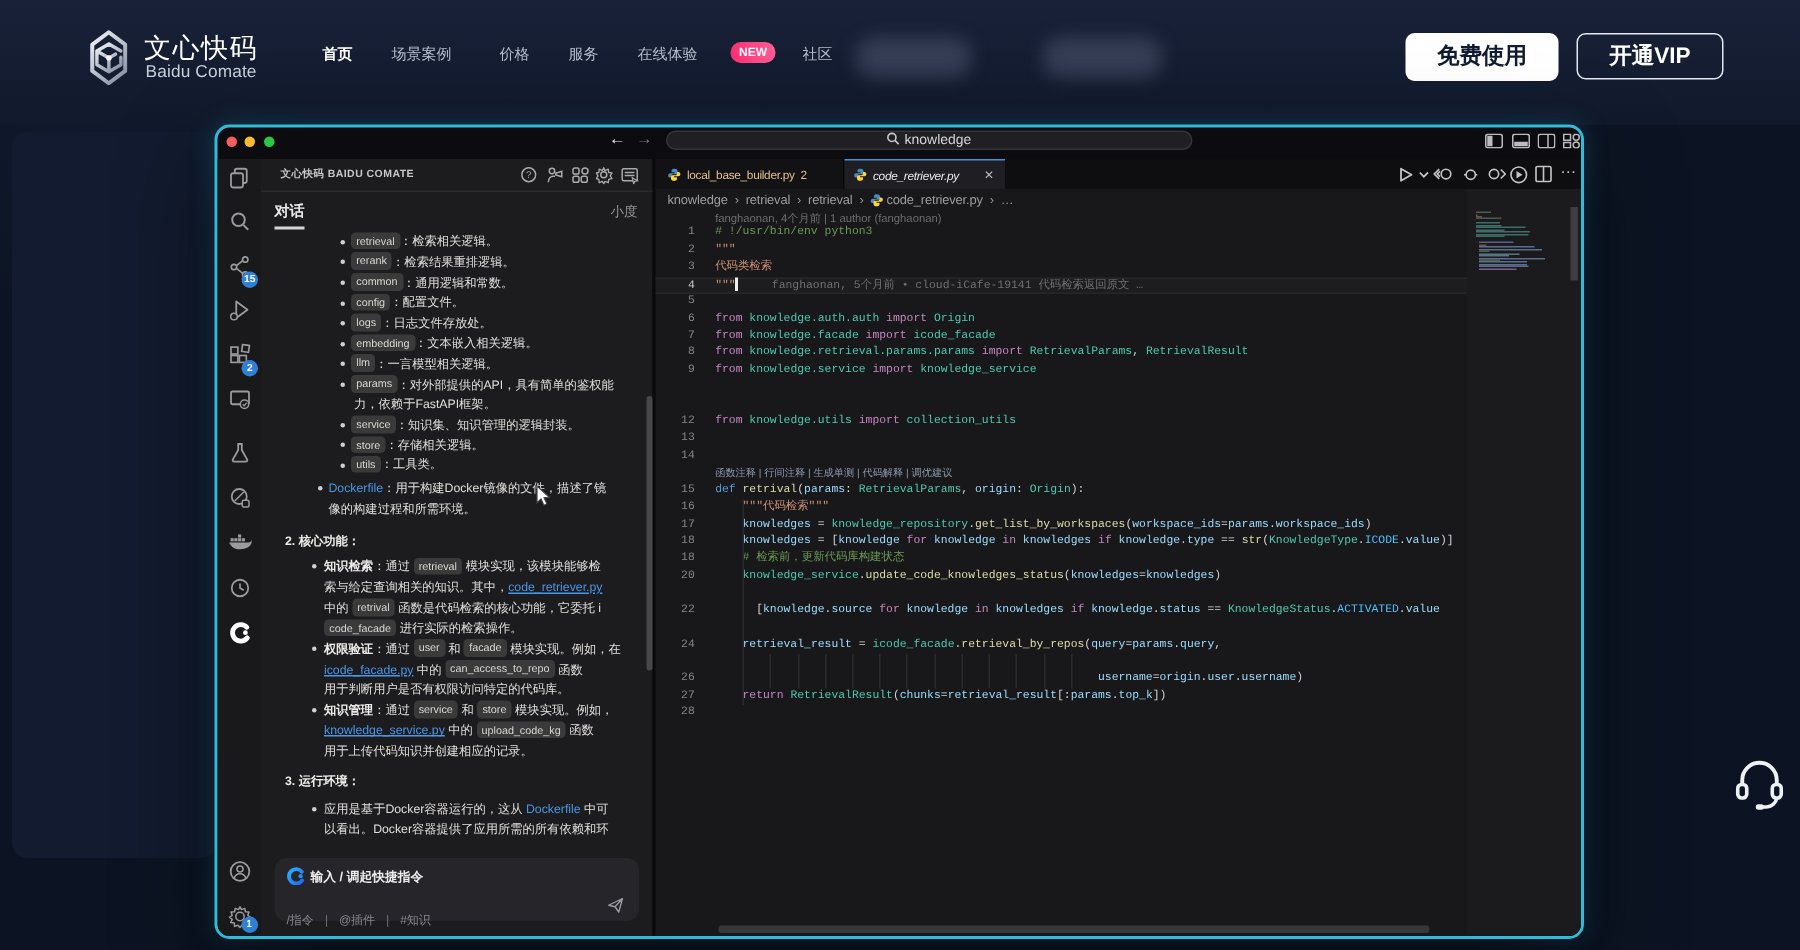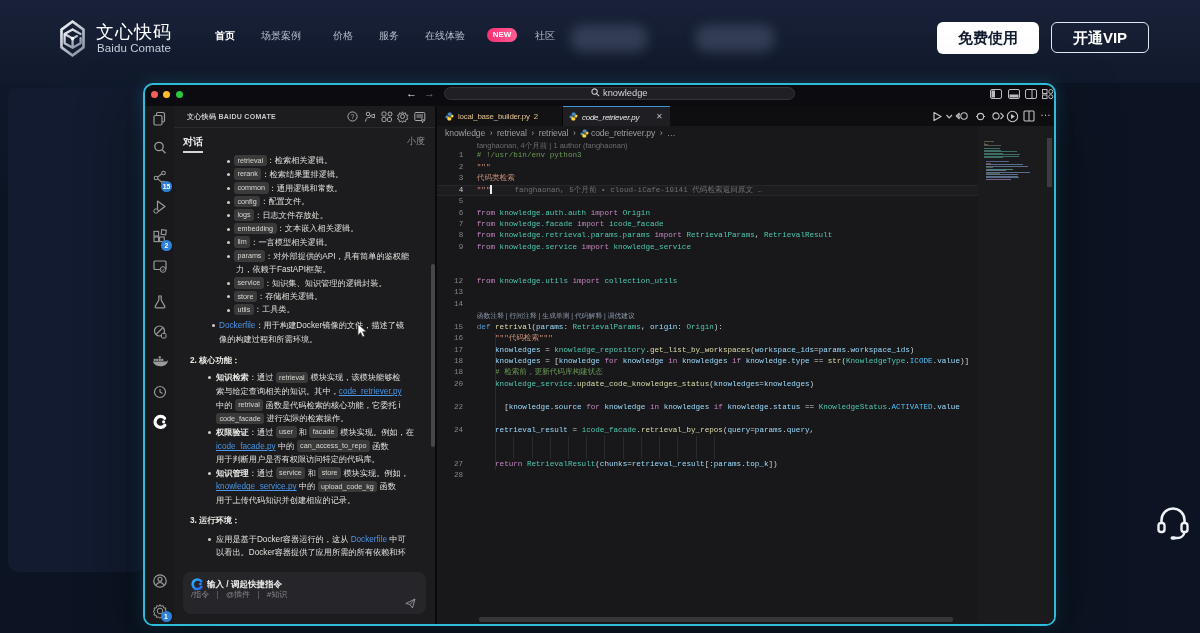--- a/index.html
+++ b/index.html
@@ -35,21 +35,21 @@
 .xd{position:absolute;left:262px;top:51px;font-size:9px;color:#96969a;line-height:10px}
 .cr{position:absolute;white-space:nowrap;font-size:8.2px;line-height:13.6px;color:#e0dedb;height:13.6px}
 .cr .cb{font-weight:700;color:#ecebe8}
 .chip{font-family:Liberation Sans, sans-serif;font-size:7.2px;background:#3a3a3b;border-radius:3px;padding:1px 3.5px 1.5px;color:#d8d8d2;position:relative;top:-0.5px}
 .lk,.lku{color:#4a96e8}
 .lku{text-decoration:underline}
 .bd{position:absolute;width:3px;height:3px;border-radius:50%;background:#cfcfcf}
 .sb-scroll{position:absolute;left:285.5px;top:179px;width:4px;height:183px;background:#47474b;border-radius:2px}
 .inbox{position:absolute;left:38px;top:487px;width:243px;height:42px;border-radius:8px;background:#26262a}
 .inbox .r1{position:absolute;left:24px;top:7px;font-size:8.5px;font-weight:700;color:#ececec;white-space:nowrap}
-.inbox .r2{position:absolute;left:8px;top:17px;font-size:8px;color:#85858a;white-space:nowrap}
+.inbox .r2{position:absolute;left:8px;top:36px;font-size:8px;color:#85858a;white-space:nowrap}
 .tab1{position:absolute;left:292px;top:21px;width:126px;height:20px;background:#121214;border-right:1px solid #060608}
 .tab1 .tx{position:absolute;left:21px;top:5.5px;font-size:7.9px;letter-spacing:-0.2px;color:#e2c08d;white-space:nowrap}
 .tab2{position:absolute;left:418px;top:21px;width:107px;height:20px;background:#1f1f23;border-top:1.5px solid #3f94d6}
 .tab2 .tx{position:absolute;left:19px;top:5.5px;font-size:7.9px;letter-spacing:-0.2px;font-style:italic;color:#e8e8ea;white-space:nowrap}
 .tab2 .x{position:absolute;left:93px;top:5px;font-size:8px;color:#bcbcc0}
 .bcrumb{position:absolute;left:300px;top:41px;width:540px;height:15px;font-size:8.6px;letter-spacing:-0.1px;color:#9d9da2;white-space:nowrap;line-height:15px}
 .codewrap{position:absolute;left:0;top:41px;width:833px;height:497px;overflow:hidden}
 .blame{position:absolute;left:331.8px;top:56px;font-size:7.5px;color:#6d6d73;white-space:nowrap;line-height:9px}
 .ln{position:absolute;left:292px;white-space:pre;font-family:"Liberation Mono",monospace;font-size:7.6px;line-height:11.42px;height:11.42px}
 .num{display:inline-block;width:26.2px;text-align:right;color:#858589}
@@ -345,20 +345,21 @@
 <div class="ln" style="top:202.4px"><span class="num">13</span><span class="lc"></span></div>
 <div class="ln" style="top:213.8px"><span class="num">14</span><span class="lc"></span></div>
 <div class="ln" style="top:236.7px"><span class="num">15</span><span class="lc"><span class="cbl">def </span><span class="cf">retrival</span><span class="cw">(</span><span class="cv">params</span><span class="cw">: </span><span class="ct">RetrievalParams</span><span class="cw">, </span><span class="cv">origin</span><span class="cw">: </span><span class="ct">Origin</span><span class="cw">):</span></span></div>
 <div class="ln" style="top:248.1px"><span class="num">16</span><span class="lc"><span class="cw">    </span><span class="cs">"""代码检索"""</span></span></div>
 <div class="ln" style="top:259.5px"><span class="num">17</span><span class="lc"><span class="cw">    </span><span class="cv">knowledges </span><span class="cw">= </span><span class="ct">knowledge_repository</span><span class="cw">.</span><span class="cf">get_list_by_workspaces</span><span class="cw">(</span><span class="cv">workspace_ids</span><span class="cw">=</span><span class="cv">params</span><span class="cw">.</span><span class="cv">workspace_ids</span><span class="cw">)</span></span></div>
 <div class="ln" style="top:271.0px"><span class="num">18</span><span class="lc"><span class="cw">    </span><span class="cv">knowledges </span><span class="cw">= [</span><span class="cv">knowledge </span><span class="ck">for </span><span class="cv">knowledge </span><span class="ck">in </span><span class="cv">knowledges </span><span class="ck">if </span><span class="cv">knowledge</span><span class="cw">.</span><span class="cv">type </span><span class="cw">== </span><span class="cf">str</span><span class="cw">(</span><span class="ct">KnowledgeType</span><span class="cw">.</span><span class="ci">ICODE</span><span class="cw">.</span><span class="cv">value</span><span class="cw">)]</span></span></div>
 <div class="ln" style="top:282.4px"><span class="num">18</span><span class="lc"><span class="cw">    </span><span class="cc"># 检索前，更新代码库构建状态</span></span></div>
 <div class="ln" style="top:293.8px"><span class="num">20</span><span class="lc"><span class="cw">    </span><span class="ct">knowledge_service</span><span class="cw">.</span><span class="cf">update_code_knowledges_status</span><span class="cw">(</span><span class="cv">knowledges</span><span class="cw">=</span><span class="cv">knowledges</span><span class="cw">)</span></span></div>
 <div class="ln" style="top:316.6px"><span class="num">22</span><span class="lc"><span class="cw">      </span><span class="cw">[</span><span class="cv">knowledge</span><span class="cw">.</span><span class="cv">source </span><span class="ck">for </span><span class="cv">knowledge </span><span class="ck">in </span><span class="cv">knowledges </span><span class="ck">if </span><span class="cv">knowledge</span><span class="cw">.</span><span class="cv">status </span><span class="cw">== </span><span class="ct">KnowledgeStatus</span><span class="cw">.</span><span class="ci">ACTIVATED</span><span class="cw">.</span><span class="cv">value</span></span></div>
 <div class="ln" style="top:339.5px"><span class="num">24</span><span class="lc"><span class="cw">    </span><span class="cv">retrieval_result </span><span class="cw">= </span><span class="ct">icode_facade</span><span class="cw">.</span><span class="cf">retrieval_by_repos</span><span class="cw">(</span><span class="cv">query</span><span class="cw">=</span><span class="cv">params</span><span class="cw">.</span><span class="cv">query</span><span class="cw">,</span></span></div>
+<div class="ln" style="top:362.3px"><span class="num">26</span><span class="lc"><span class="cw">                                                        </span><span class="cv">username</span><span class="cw">=</span><span class="cv">origin</span><span class="cw">.</span><span class="cv">user</span><span class="cw">.</span><span class="cv">username</span><span class="cw">)</span></span></div>
 <div class="ln" style="top:373.7px"><span class="num">27</span><span class="lc"><span class="cw">    </span><span class="ck">return </span><span class="ct">RetrievalResult</span><span class="cw">(</span><span class="cv">chunks</span><span class="cw">=</span><span class="cv">retrieval_result</span><span class="cw">[:</span><span class="cv">params</span><span class="cw">.</span><span class="cv">top_k</span><span class="cw">])</span></span></div>
 <div class="ln" style="top:385.1px"><span class="num">28</span><span class="lc"></span></div>
 <div class="abs" style="left:350px;top:248px;width:1px;height:137px;background:#2b2b2f"></div>
 <div class="abs" style="left:368px;top:351px;width:1px;height:22.8px;background:#2b2b2f"></div>
 <div class="abs" style="left:387px;top:351px;width:1px;height:22.8px;background:#2b2b2f"></div>
 <div class="abs" style="left:405px;top:351px;width:1px;height:22.8px;background:#2b2b2f"></div>
 <div class="abs" style="left:423px;top:351px;width:1px;height:22.8px;background:#2b2b2f"></div>
 <div class="abs" style="left:441px;top:351px;width:1px;height:22.8px;background:#2b2b2f"></div>
 <div class="abs" style="left:459px;top:351px;width:1px;height:22.8px;background:#2b2b2f"></div>
 <div class="abs" style="left:478px;top:351px;width:1px;height:22.8px;background:#2b2b2f"></div>

